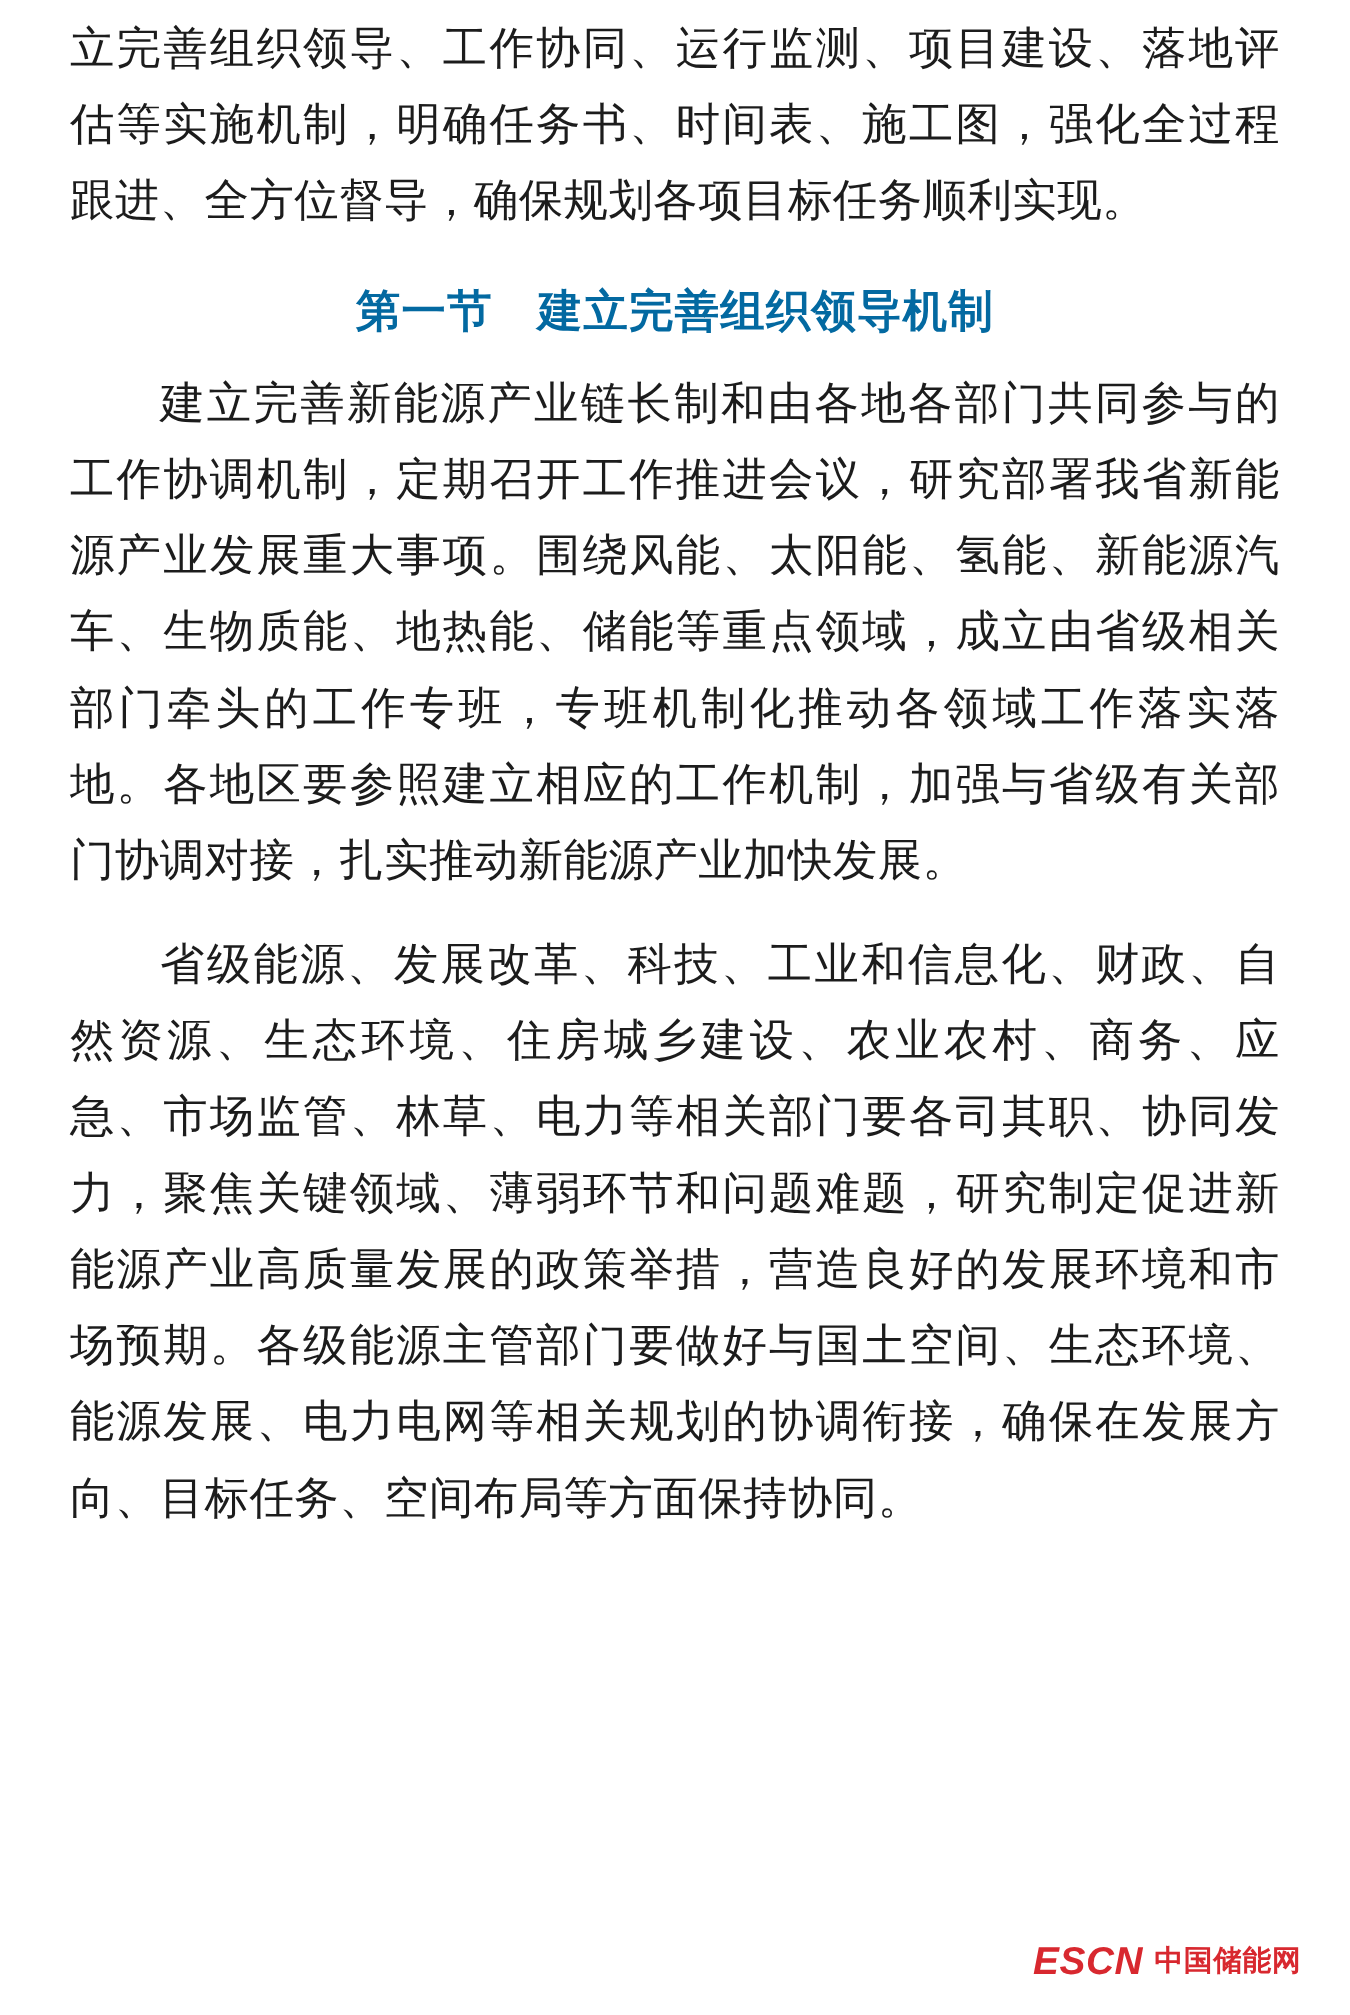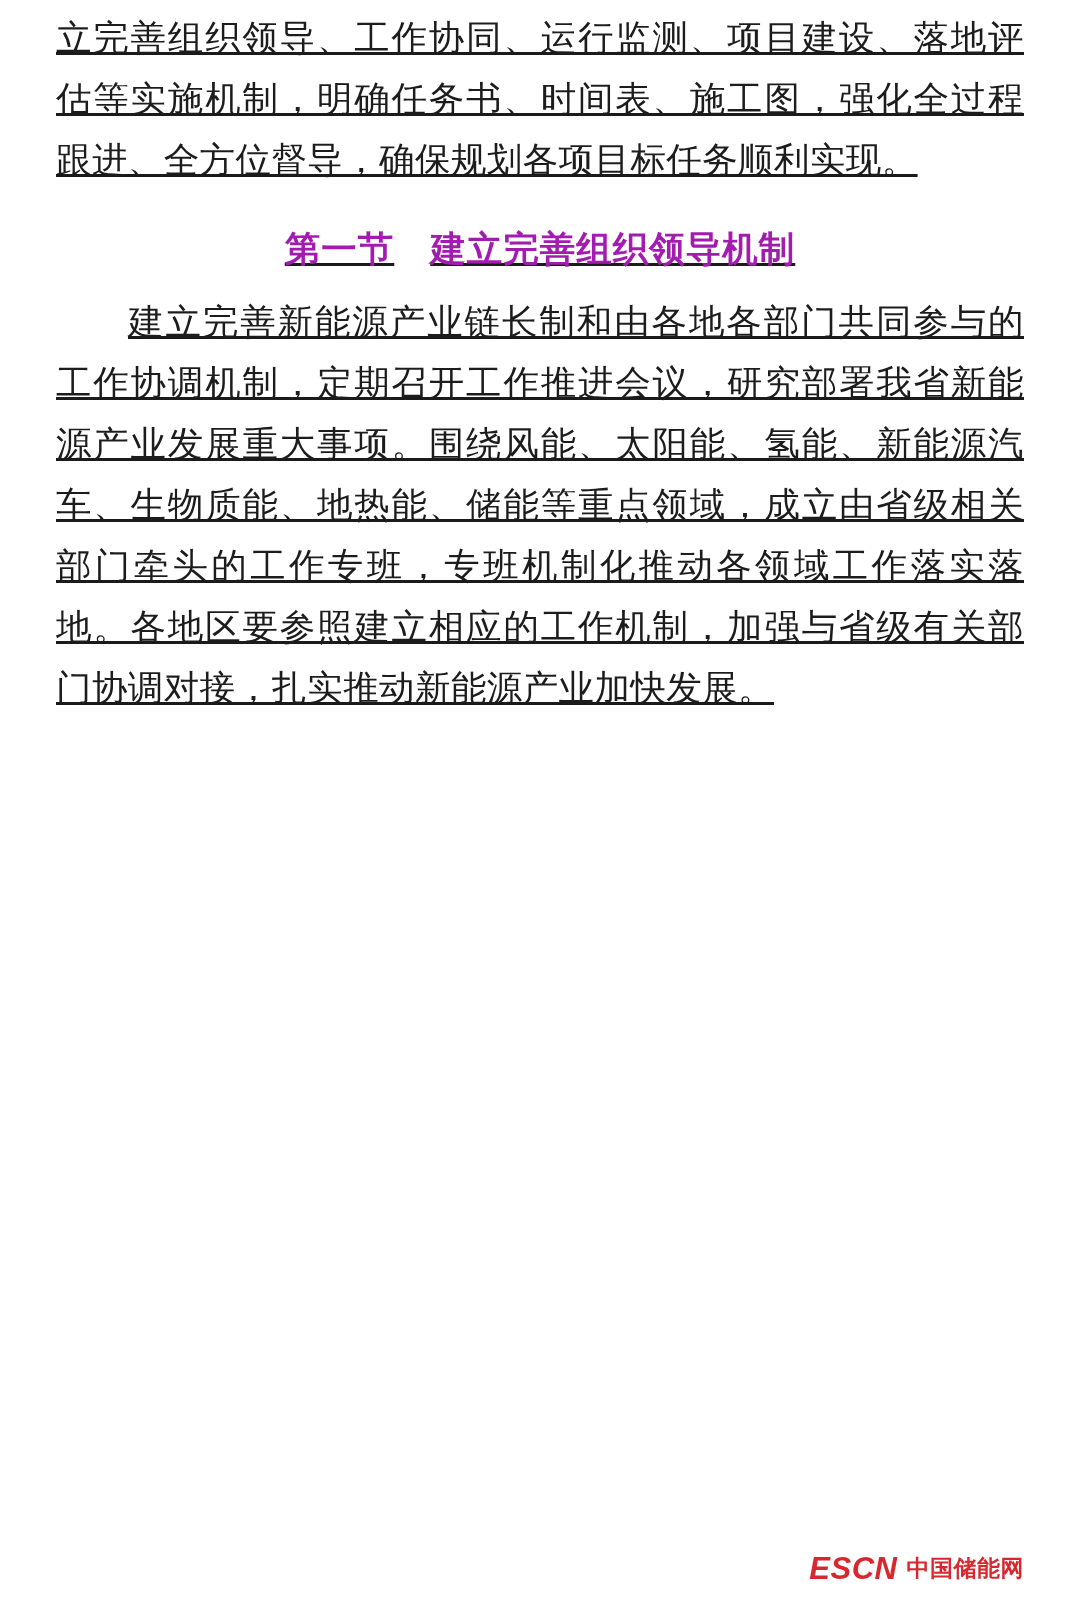--- a/index.html
+++ b/index.html
@@ -16,21 +16,20 @@
     overflow: hidden;
   }
   .page {
     position: absolute;
     top: 0;
     left: 0;
     width: 1080px;
     height: 1612px;
     box-sizing: border-box;
     padding: 8px 56px 0 56px;
-    text-decoration: underline;
   }
   .para {
     font-size: 35.5px;
     line-height: 61px;
     text-align: justify;
     text-justify: inter-ideograph;
     letter-spacing: 0.4px;
     margin: 0 0 0 0;
     color: #1c1c1c;
   }
@@ -38,32 +37,32 @@
     text-indent: 72px;
   }
   .section-title {
     font-size: 35.5px;
     line-height: 61px;
     font-weight: bold;
     text-align: center;
     letter-spacing: 1px;
     margin: 18px 0 12px 0;
     font-family: "Liberation Sans", "DejaVu Sans", sans-serif;
-    color: #a21caf;
+    color: #0369a1;
   }
   .section-title .gap {
     display: inline-block;
     width: 36px;
   }
   .spacer-sm { height: 10px; }
   .spacer-md { height: 22px; }
 
   .watermark {
     position: absolute;
-    right: 56px;
+    right: 39px;
     bottom: 28px;
     display: flex;
     align-items: center;
     font-family: "Liberation Sans", "DejaVu Sans", sans-serif;
     font-weight: bold;
     letter-spacing: 0.5px;
     white-space: nowrap;
     text-align: right;
   }
   .watermark .wm-latin {
@@ -91,19 +90,20 @@
 
   <h2 class="section-title">
     <span>第一节</span><span class="gap"></span><span>建立完善组织领导机制</span>
   </h2>
 
   <p class="para indent">建立完善新能源产业链长制和由各地各部门共同参与的工作协调机制，定期召开工作推进会议，研究部署我省新能源产业发展重大事项。围绕风能、太阳能、氢能、新能源汽车、生物质能、地热能、储能等重点领域，成立由省级相关部门牵头的工作专班，专班机制化推动各领域工作落实落地。各地区要参照建立相应的工作机制，加强与省级有关部门协调对接，扎实推动新能源产业加快发展。</p>
 
   <div class="spacer-md"></div>
 
 
+  <p class="para indent">省级能源、发展改革、科技、工业和信息化、财政、自然资源、生态环境、住房城乡建设、农业农村、商务、应急、市场监管、林草、电力等相关部门要各司其职、协同发力，聚焦关键领域、薄弱环节和问题难题，研究制定促进新能源产业高质量发展的政策举措，营造良好的发展环境和市场预期。各级能源主管部门要做好与国土空间、生态环境、能源发展、电力电网等相关规划的协调衔接，确保在发展方向、目标任务、空间布局等方面保持协同。</p>
 
   <div class="watermark">
     <span class="wm-latin">ESCN</span>
     <span class="wm-cn">中国储能网</span>
   </div>
 
 </div>
 
 </body></html>

